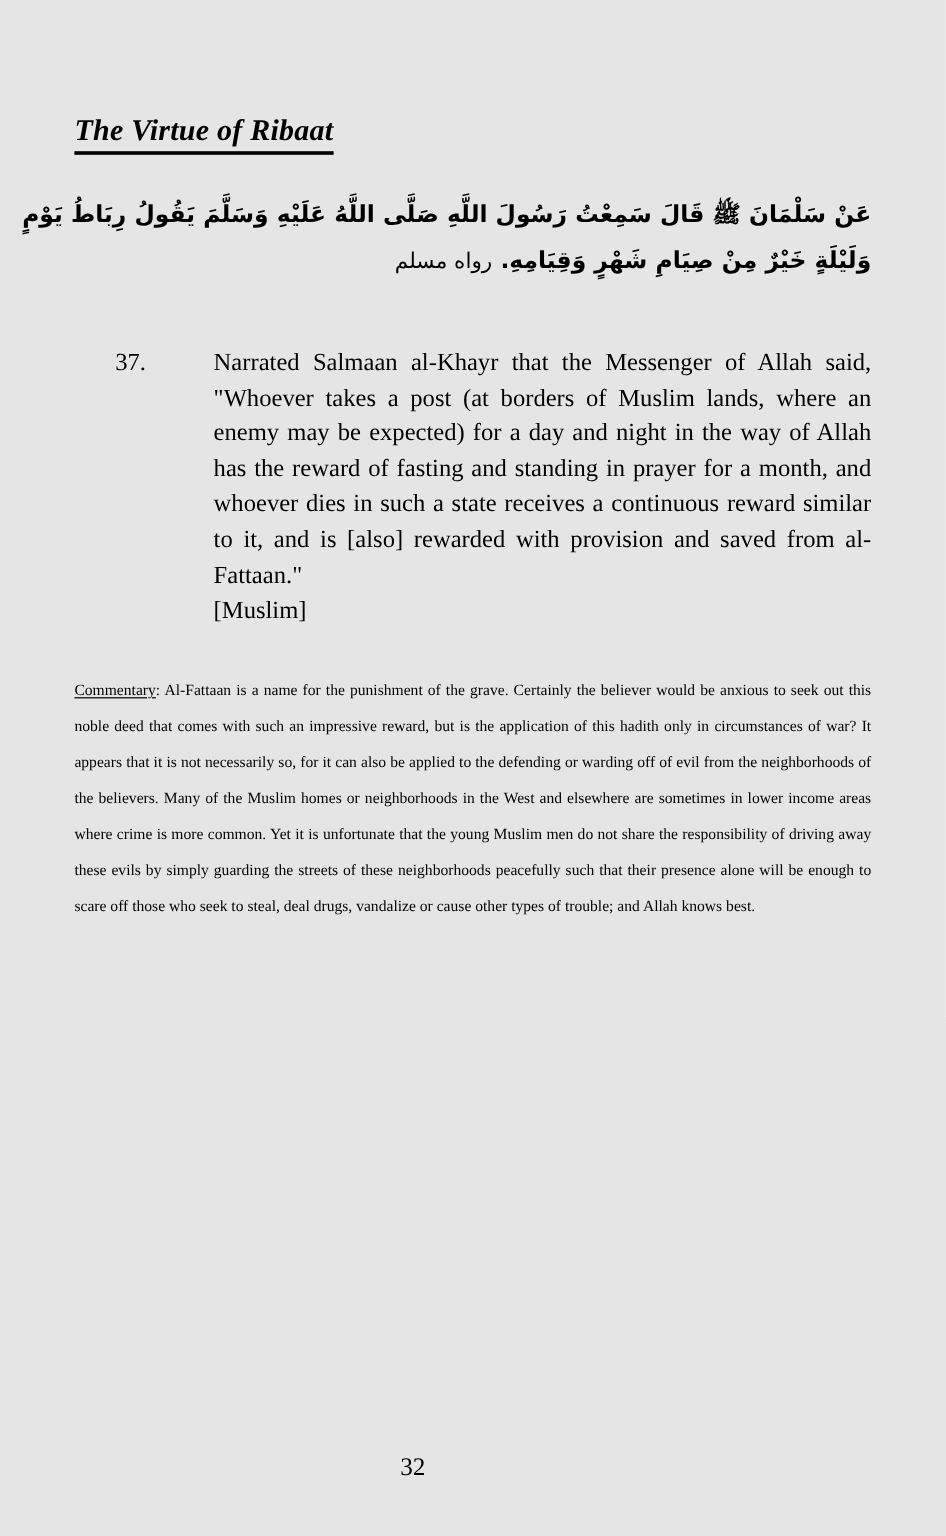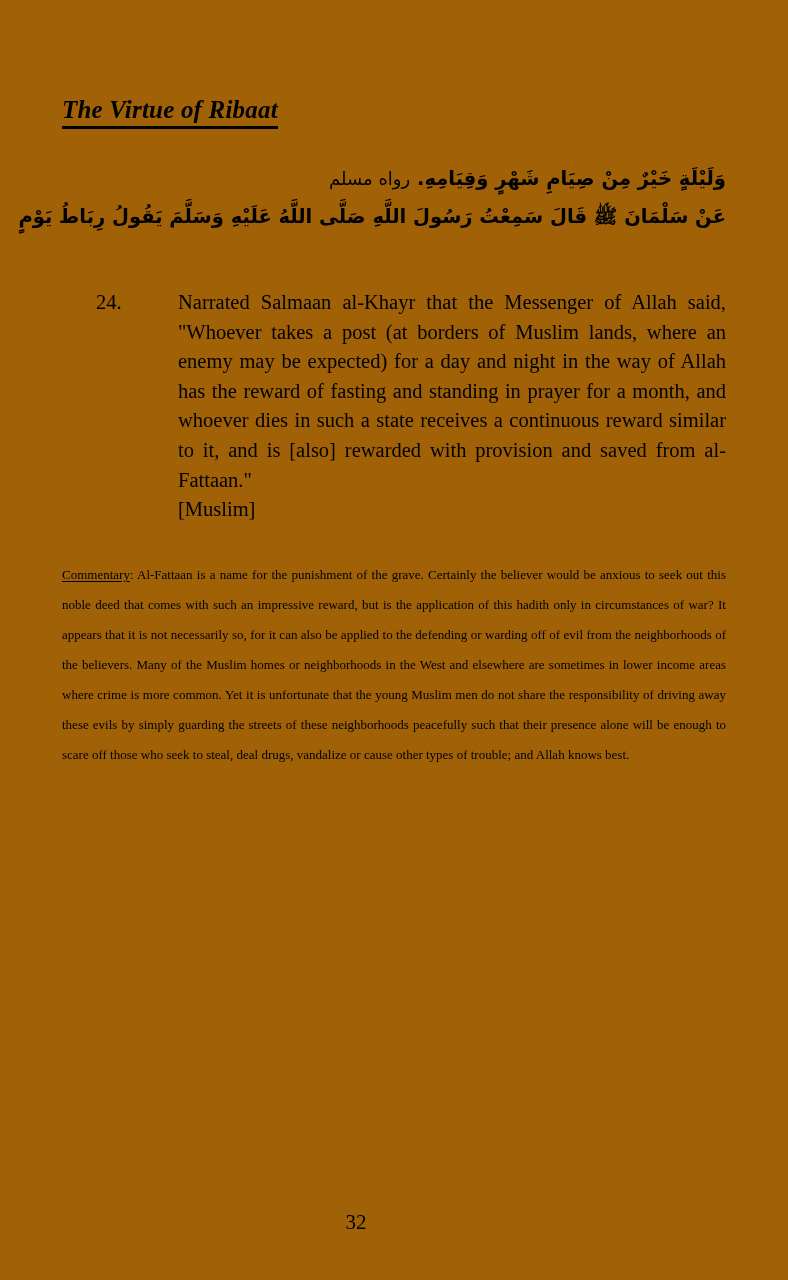--- a/index.html
+++ b/index.html
@@ -15,21 +15,21 @@
     color: #000000;
     overflow: hidden;
   }
 
   .page {
     position: absolute;
     left: 0;
     top: 0;
     width: 788px;
     height: 1280px;
-    background: #a16207;
+    background: #e5e5e5;
   }
 
   
   .heading-wrap {
     position: absolute;
     left: 62px;
     top: 96px;
     width: 664px;
   }
   .heading {
@@ -114,45 +114,45 @@
     text-justify: inter-word;
   }
   .commentary-label {
     text-decoration: underline;
     text-underline-offset: 2px;
   }
 
   
   .page-number {
     position: absolute;
-    left: 12px;
+    left: 0;
     top: 1212px;
     width: 688px;
     text-align: center;
     font-size: 21px;
     line-height: 1;
   }
 </style>
 </head>
 <body>
 
 <div class="page">
 
   <div class="heading-wrap">
     <span class="heading">The Virtue of Ribaat</span>
   </div>
 
   <div class="arabic-block">
+    <span class="arabic-line line1">عَنْ سَلْمَانَ ﷺ قَالَ سَمِعْتُ رَسُولَ اللَّهِ صَلَّى اللَّهُ عَلَيْهِ وَسَلَّمَ يَقُولُ رِبَاطُ يَوْمٍ</span>
     <span class="arabic-line line2"><span>وَلَيْلَةٍ خَيْرٌ مِنْ صِيَامِ شَهْرٍ وَقِيَامِهِ.</span> <span class="arabic-source">رواه مسلم</span></span>
-    <span class="arabic-line line1">عَنْ سَلْمَانَ ﷺ قَالَ سَمِعْتُ رَسُولَ اللَّهِ صَلَّى اللَّهُ عَلَيْهِ وَسَلَّمَ يَقُولُ رِبَاطُ يَوْمٍ</span>
   </div>
 
   <div class="hadith-block">
     <div class="hadith-row">
-      <span class="hadith-num">24.</span>
+      <span class="hadith-num">37.</span>
       <span class="hadith-text"><span>Narrated Salmaan al-Khayr that the Messenger of Allah said, "Whoever takes a post (at borders of Muslim lands, where an enemy may be expected) for a day and night in the way of Allah has the reward of fasting and standing in prayer for a month, and whoever dies in such a state receives a continuous reward similar to it, and is [also] rewarded with provision and saved from al-Fattaan."</span><span class="last-line">[Muslim]</span></span>
     </div>
   </div>
 
   <div class="commentary-block">
     <span class="commentary-label">Commentary</span><span>:</span><span> Al-Fattaan is a name for the punishment of the grave.  Certainly the believer would be anxious to seek out this noble deed that comes with such an impressive reward, but is the application of this hadith only in circumstances of war?  It appears that it is not necessarily so, for it can also be applied to the defending or warding off of evil from the neighborhoods of the believers.  Many of the Muslim homes or neighborhoods in the West and elsewhere are sometimes in lower income areas where crime is more common. Yet it is unfortunate that the young Muslim men do not share the responsibility of driving away these evils by simply guarding the streets of these neighborhoods peacefully such that their presence alone will be enough to scare off those who seek to steal, deal drugs, vandalize or cause other types of trouble; and Allah knows best.</span>
   </div>
 
   <div class="page-number">32</div>
 

